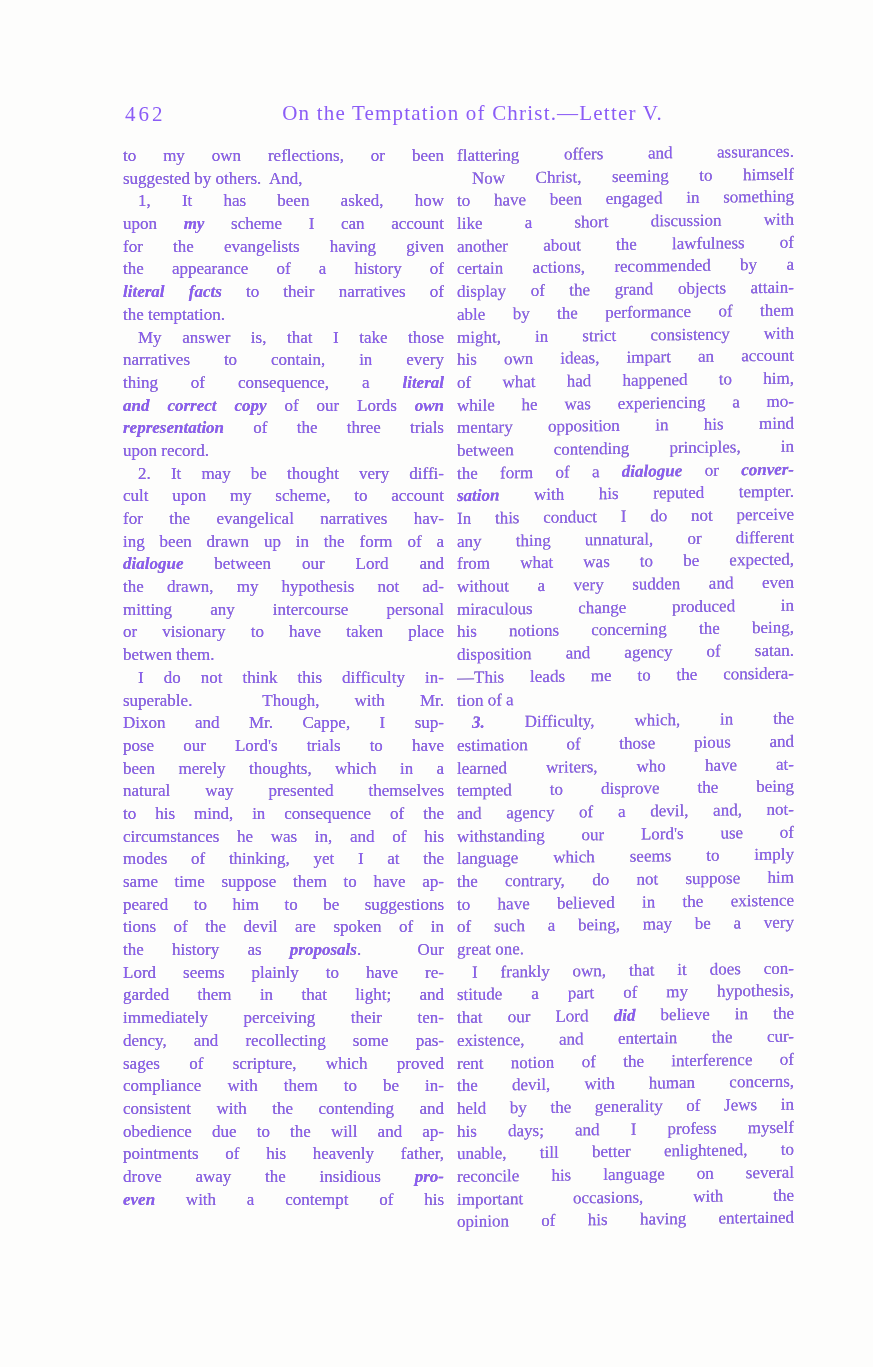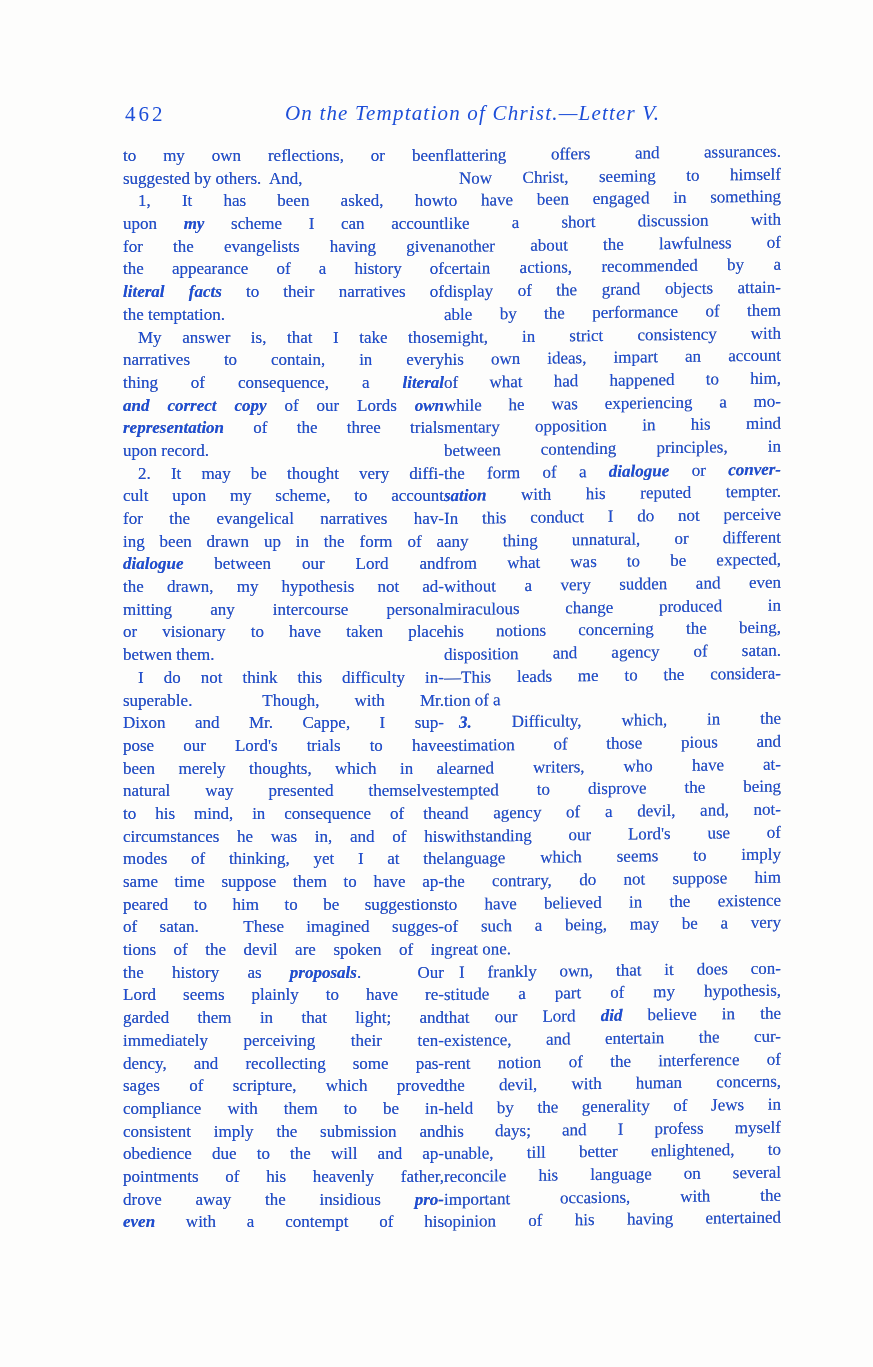--- a/index.html
+++ b/index.html
@@ -11,21 +11,21 @@
     width: 873px;
     height: 1367px;
     position: relative;
     overflow: hidden;
     font-family: "Liberation Serif", serif;
   }
   .page {
     position: absolute;
     inset: 0;
     background: #fdfdfc;
-    color: #1d4ed8;
+    color: #8b5cf6;
   }
   .header {
     position: absolute;
     left: 123px;
     top: 101px;
     width: 669px;
     height: 30px;
   }
   .pagenum {
     position: absolute;
@@ -33,30 +33,30 @@
     top: 1px;
     font-size: 21px;
     letter-spacing: 3px;
   }
   .title {
     position: absolute;
     left: 30px;
     right: 0;
     top: 0;
     text-align: center;
-    font-style: italic;
     font-size: 21px;
     letter-spacing: 1.2px;
     white-space: nowrap;
   }
   .columns {
     position: absolute;
     left: 123px;
     top: 145px;
     display: flex;
+    gap: 13px;
     align-items: flex-start;
   }
   .col {
     font-size: 17px;
   }
   .col-left { width: 321px; }
   .col-right {
     width: 337px;
     transform: skewY(-0.75deg);
     transform-origin: 0 0;
@@ -118,30 +118,29 @@
         <div class="line">superable.&nbsp; Though, with Mr.</div>
         <div class="line">Dixon and Mr. Cappe, I sup-</div>
         <div class="line">pose our Lord's trials to have</div>
         <div class="line">been merely thoughts, which in a</div>
         <div class="line">natural way presented themselves</div>
         <div class="line">to his mind, in consequence of the</div>
         <div class="line">circumstances he was in, and of his</div>
         <div class="line">modes of thinking, yet I at the</div>
         <div class="line">same time suppose them to have ap-</div>
         <div class="line">peared to him to be suggestions</div>
-        <div class="line">of satan.&nbsp; These imagined sugges-</div>
         <div class="line">tions of the devil are spoken of in</div>
         <div class="line">the history as <i>proposals</i>.&nbsp; Our</div>
         <div class="line">Lord seems plainly to have re-</div>
         <div class="line">garded them in that light; and</div>
         <div class="line">immediately perceiving their ten-</div>
         <div class="line">dency, and recollecting some pas-</div>
         <div class="line">sages of scripture, which proved</div>
         <div class="line">compliance with them to be in-</div>
-        <div class="line">consistent imply the submission and</div>
+        <div class="line">consistent with the contending and</div>
         <div class="line">obedience due to the will and ap-</div>
         <div class="line">pointments of his heavenly father,</div>
         <div class="line">drove away the insidious <i>pro-</i></div>
         <div class="line"><i>even</i> with a contempt of his</div>
       </div>
     <div class="col col-right">
         <div class="line">flattering offers and assurances.</div>
         <div class="line indent">Now Christ, seeming to himself</div>
         <div class="line">to have been engaged in something</div>
         <div class="line">like a short discussion with</div>

